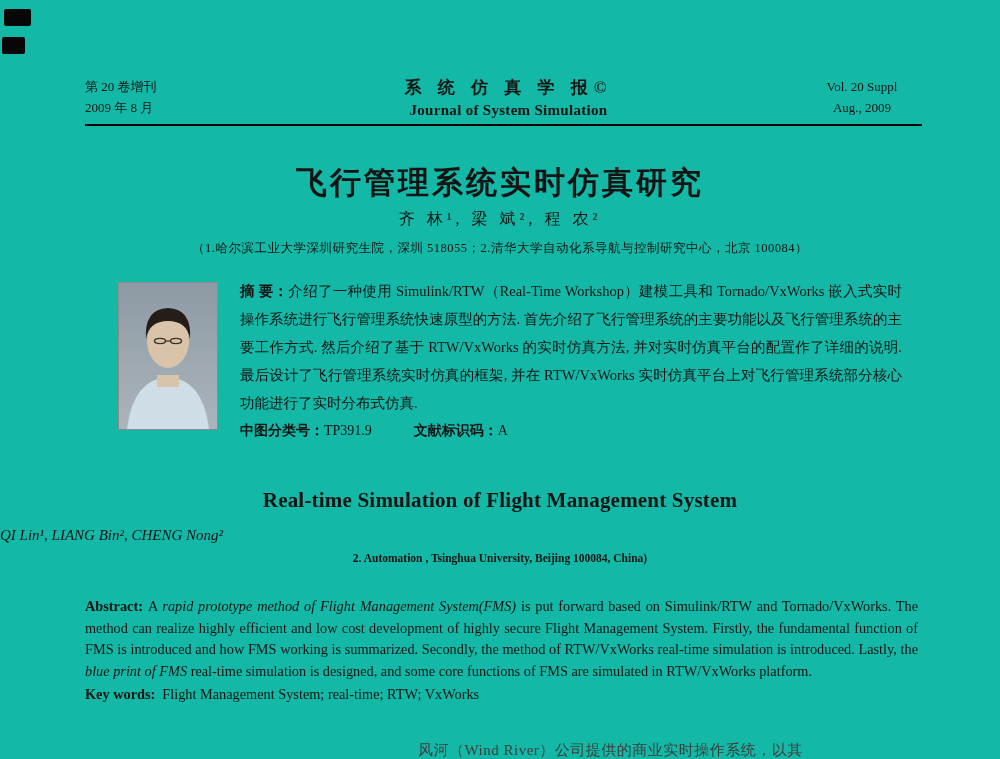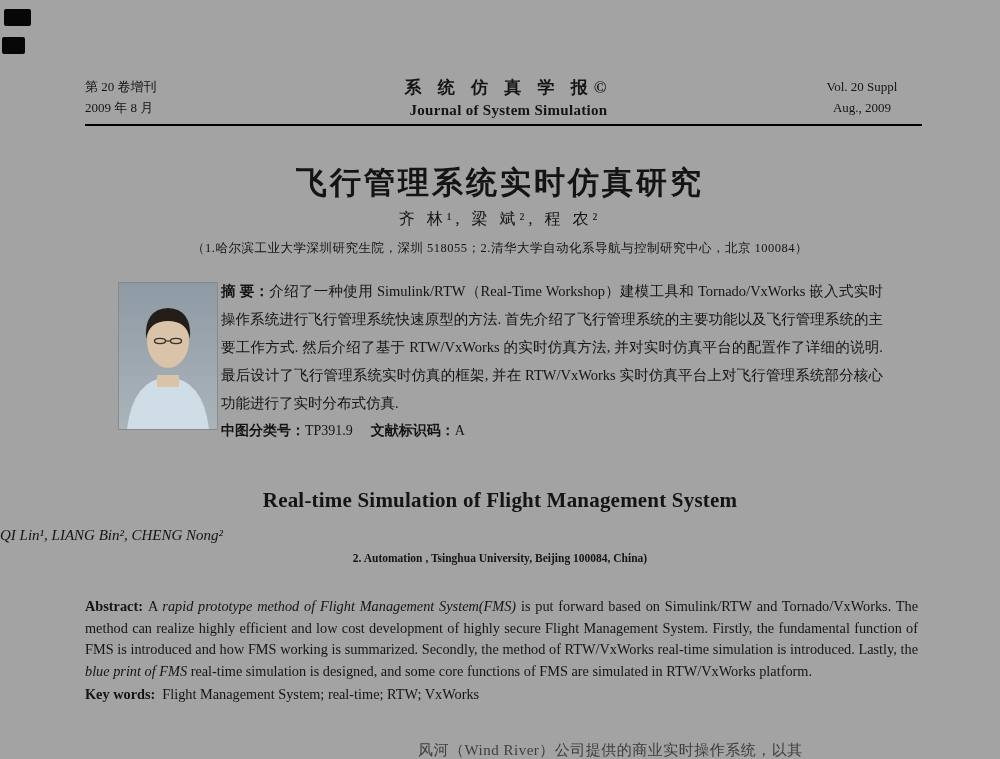--- a/index.html
+++ b/index.html
@@ -1,18 +1,18 @@
 <!DOCTYPE html>
 <html><head>
 <meta charset="utf-8">
 <style>
   html,body { margin:0; padding:0; background:#ffffff; }
   .page {
     position:relative; width:1000px; height:759px; margin:0 auto;
-    background:#a3a3a3; color:#141414; overflow:hidden;
+    background:#14b8a6; color:#141414; overflow:hidden;
     font-family:"Liberation Serif","DejaVu Serif",serif;
   }
   .artifact { position:absolute; background:#070707; border-radius:2px; }
   .artifact.a1 { left:4px; top:9px; width:27px; height:17px; }
   .artifact.a2 { left:2px; top:37px; width:23px; height:17px; }
 
   .journal-header {
     position:absolute; left:85px; right:78px; top:76px;
     display:flex; justify-content:space-between; align-items:flex-start;
   }
@@ -35,24 +35,24 @@
     position:absolute; left:0; right:0; top:240px;
     text-align:center; font-size:12.5px; letter-spacing:0.5px;
   }
 
   .photo {
     position:absolute; left:118px; top:282px; width:98px; height:146px;
     border:1px solid #8a8a8a; overflow:hidden; background:#9aa5ad;
   }
   .photo svg { display:block; width:100%; height:100%; }
 
-  .meta-block { position:absolute; left:221px; top:277px; width:662px;font-family:Liberation Serif, serif; }
+  .meta-block { position:absolute; left:240px; top:277px; width:662px;font-family:Liberation Serif, serif; }
   .abstract-cn { font-size:14.5px; line-height:28px; text-align:justify; }
   .keywords-cn { font-size:14.5px; line-height:28px; }
-  .clc-row { display:flex; gap:18px; font-size:14px; line-height:28px; white-space:nowrap; }
+  .clc-row { display:flex; gap:42px; font-size:14px; line-height:28px; white-space:nowrap; }
   .lbl { font-weight:bold; }
 
   .title-en {
     position:absolute; left:0; right:0; top:488px; margin:0;
     text-align:center; font-size:21px; font-weight:bold; letter-spacing:0.2px;
   }
   .authors-en {
     position:absolute; left:0; right:0; top:527px;
     text-align:left; font-style:italic; font-size:15px;
   }

